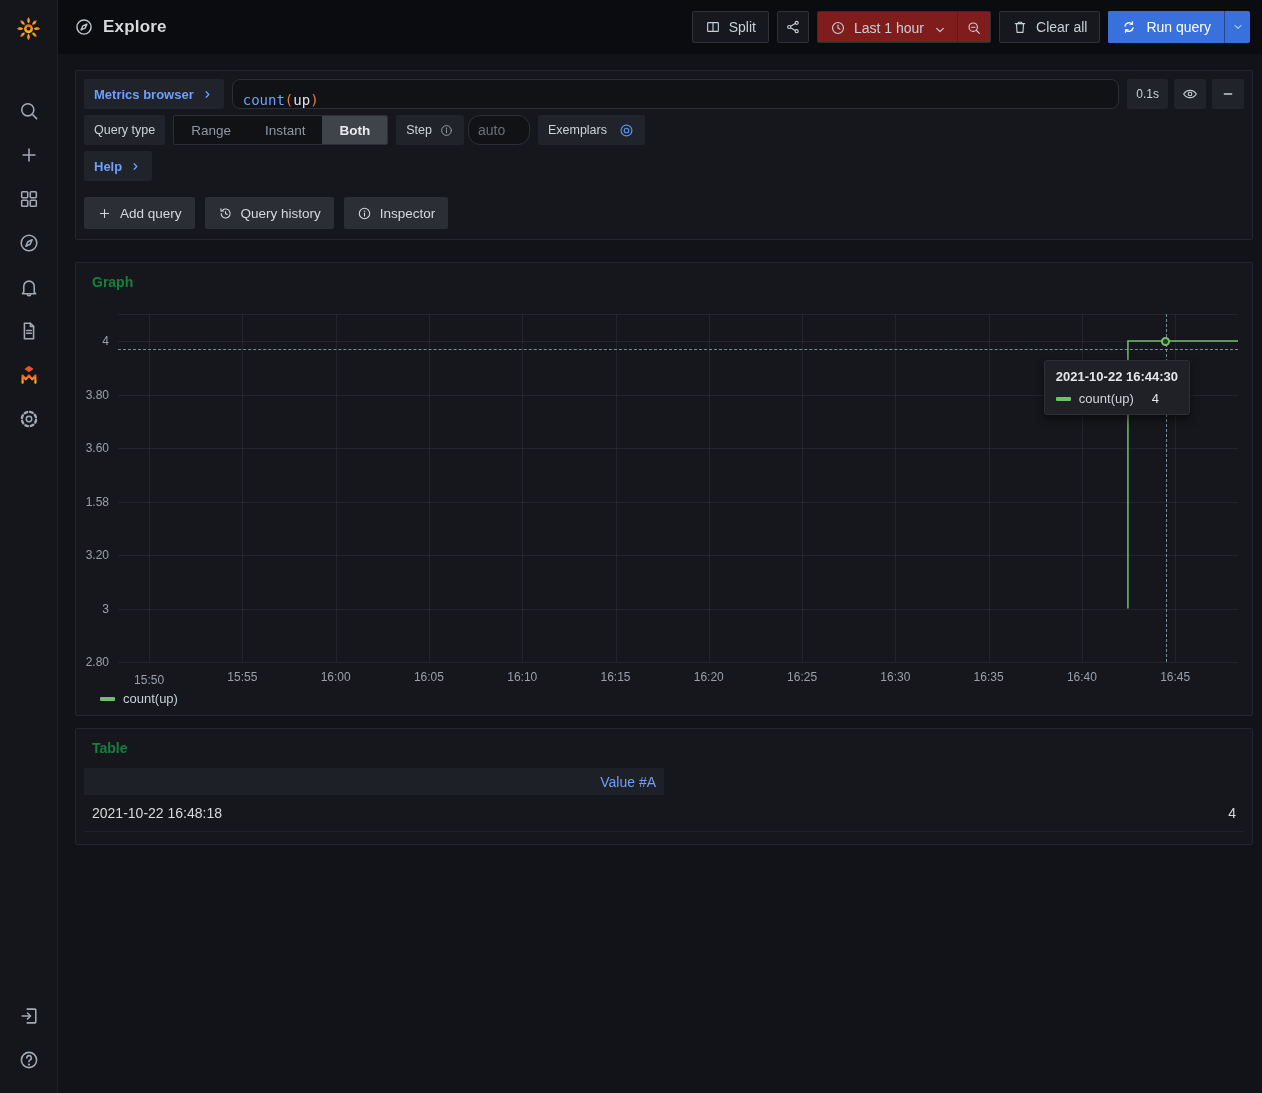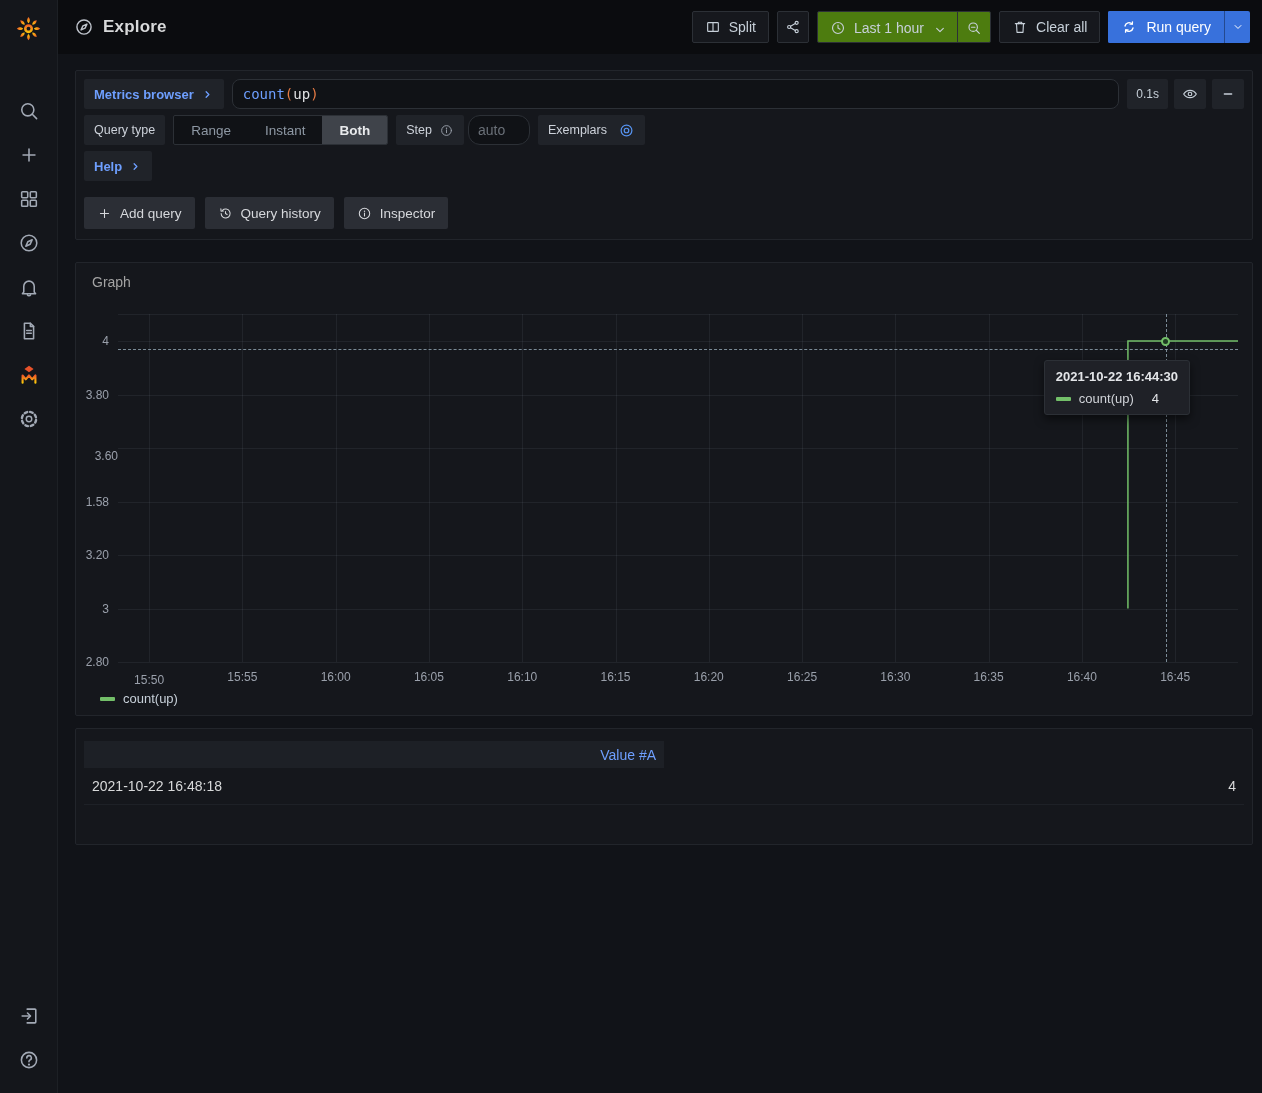--- a/index.html
+++ b/index.html
@@ -32,21 +32,21 @@
   .tenant-label { font-size:14px; font-weight:500; color:#e3e5e8; }
   .tenant .caret { margin-left:auto; width:14px; height:14px; color:#9aa0ab; }
   .tenant .caret svg { width:14px; height:14px; }
   .spacer { flex:1; }
 
   .tb-btn { height:32px; border:1px solid #2c3036; border-radius:2px; background:#16181d; color:#c7d0d9;
             display:flex; align-items:center; gap:8px; padding:0 12px; font-size:14px; font-weight:500; cursor:pointer; }
   .tb-btn .icon, .tb-btn svg { width:16px; height:16px; }
   .tb-btn.square { width:32px; padding:0; justify-content:center; }
   .tp-group, .run-group { display:flex; height:32px; border-radius:2px; overflow:hidden; }
-  .tp-group { border:1px solid #2c3036; background:#4d7c0f; }
+  .tp-group { border:1px solid #2c3036; background:#7f1d1d; }
   .tp-group .tb-btn { border:none; border-radius:0; background:transparent; }
   .tp-divider { width:1px; background:#2c3036; }
   .run-group { background:#3871dc; }
   .run-btn { height:32px; border:none; background:#3871dc; color:#ffffff; display:flex; align-items:center; gap:9px;
              padding:3px 13px; font-size:14px; font-weight:500; cursor:pointer; }
   .run-btn .icon, .run-btn svg { width:16px; height:16px; }
   .run-caret { width:26px; display:flex; align-items:center; justify-content:center; border-left:1px solid rgba(0,0,0,.35);
                color:#ffffff; cursor:pointer; }
   .run-caret svg { width:14px; height:14px; }
 
@@ -55,21 +55,21 @@
   .panel { background:#15171c; border:1px solid #22252b; border-radius:2px; }
 
   
   .query-panel { padding:8px; }
   .qrow { display:flex; align-items:center; margin-bottom:6px; }
   .chip { height:30px; background:#202329; border-radius:2px; display:flex; align-items:center; gap:7px; padding:0 10px; }
   .chip.blue { color:#6e9fff; font-size:13px; font-weight:700; cursor:pointer; }
   .chip.blue svg { width:13px; height:13px; }
   .chip.label { color:#cdd2da; font-size:12.5px; font-weight:500; }
   .q-input { flex:1; height:30px; margin-left:8px; border:1px solid #2c3036; border-radius:8px; background:#101216;
-             display:flex; align-items:center; padding:0 10px; font-family:"DejaVu Sans Mono", monospace; font-size:14px; cursor:text; }
+             display:flex; align-items:flex-end; padding:0 10px; font-family:"DejaVu Sans Mono", monospace; font-size:14px; cursor:text; }
   .tok-fn { color:#6e9fff; } .tok-paren { color:#e57a44; } .tok-arg { color:#e0e2e5; }
   .q-stat { height:30px; margin-left:8px; background:#202329; border-radius:2px; display:flex; align-items:center;
             padding:0 9px; font-size:12px; color:#c7d0d9; }
   .q-iconbtn { width:32px; height:30px; margin-left:6px; background:#202329; border-radius:2px; display:flex;
                align-items:center; justify-content:center; color:#c7d0d9; cursor:pointer; }
   .q-iconbtn svg { width:16px; height:16px; }
   .radio-group { display:flex; height:30px; margin-left:8px; border:1px solid #2c3036; border-radius:2px; background:#101216; overflow:hidden; }
   .radio-opt { padding:0 17px; display:flex; align-items:center; font-size:13.5px; color:#8e98a4; cursor:pointer; }
   .radio-opt.active { background:#3f434a; color:#e8eaec; font-weight:600; }
   .step-chip { margin-left:8px; }
@@ -79,21 +79,21 @@
   .auto-input::placeholder { color:#6a7078; }
   .exemplars-chip { margin-left:8px; gap:11px; }
   .exemplars-chip .icon { color:#5794f2; width:17px; height:17px; cursor:pointer; } .exemplars-chip svg{ width:17px; height:17px; }
   .actions-row { display:flex; gap:10px; margin-top:16px; margin-bottom:2px; }
   .action-btn { height:32px; background:#2b2e35; border:none; border-radius:2px; color:#d6d8dc; font-size:13.5px; font-weight:500;
                 display:flex; align-items:center; gap:8px; padding:0 13px; cursor:pointer; }
   .action-btn svg { width:15px; height:15px; }
 
   
   .graph-panel { margin-top:22px; height:454px; position:relative; }
-  .panel-title { font-size:14px; font-weight:400; color:#a3a3a3; padding:11px 16px 0 16px; }
+  .panel-title { font-size:14px; font-weight:700; color:#15803d; padding:11px 16px 0 16px; }
   .chart { position:absolute; left:0; top:0; width:100%; height:100%; }
   .gl-h { position:absolute; height:1px; background:rgba(204,212,224,0.07); }
   .gl-v { position:absolute; width:1px; background:rgba(204,212,224,0.07); }
   .ytick { position:absolute; font-size:12px; color:#9aa0ab; text-align:right; }
   .xtick { position:absolute; font-size:12px; color:#9aa0ab; text-align:center; width:56px; }
   .cross-v { position:absolute; width:0; border-left:1px dashed #8da0ad; opacity:.85; }
   .cross-h { position:absolute; height:0; border-top:1px dashed #8da0ad; opacity:.85; }
   .marker { position:absolute; width:9px; height:9px; border-radius:50%; background:#1f3a22; border:2px solid #73bf69; }
   .gtooltip { position:absolute; background:#1f2127; border:1px solid #2c3036; border-radius:3px; padding:8px 11px;
               box-shadow:0 4px 10px rgba(0,0,0,.55); white-space:nowrap; z-index:5; }
@@ -427,21 +427,21 @@
               <span>count(up)</span>
               <span class="tt-val">4</span>
             </div>
           </div>
         <div class="gl-h" style="left: 42px; width: 1120px; top: 51px;"></div>
             <div class="gl-h" style="left: 42px; width: 1120px; top: 78.0161px;"></div>
             <div class="ytick" style="left: 0px; width: 33px; top: 71.0161px;">4</div>
             <div class="gl-h" style="left: 42px; width: 1120px; top: 131.513px;"></div>
             <div class="ytick" style="left: 0px; width: 33px; top: 124.513px;">3.80</div>
             <div class="gl-h" style="left: 42px; width: 1120px; top: 185.011px;"></div>
-            <div class="ytick" style="left: 9px; width: 33px; top: 178.011px; margin-top: 8px;">3.60</div>
+            <div class="ytick" style="left: 0px; width: 33px; top: 178.011px;">3.60</div>
             <div class="gl-h" style="left: 42px; width: 1120px; top: 238.508px;"></div>
             <div class="ytick" style="left: 0px; width: 33px; top: 231.508px;">1.58</div>
             <div class="gl-h" style="left: 42px; width: 1120px; top: 292.005px;"></div>
             <div class="ytick" style="left: 0px; width: 33px; top: 285.005px;">3.20</div>
             <div class="gl-h" style="left: 42px; width: 1120px; top: 345.503px;"></div>
             <div class="ytick" style="left: 0px; width: 33px; top: 338.503px;">3</div>
             <div class="gl-h" style="left: 42px; width: 1120px; top: 399px;"></div>
             <div class="ytick" style="left: 0px; width: 33px; top: 392px;">2.80</div>
             <div class="gl-v" style="left: 73.0938px; top: 51px; height: 348px;"></div>
             <div class="xtick" style="left: 45.0938px; top: 410px;">15:50</div>
@@ -474,20 +474,21 @@
             </svg>
             <div class="marker" style="left: 1085.36px; top: 73.5161px; border-color: rgb(115, 191, 105);"></div>
           </div>
         <div class="legend">
           <span class="swatch"></span>
           <span>count(up)</span>
         </div>
       </section>
 
       <section class="panel table-panel">
+        <div class="panel-title" style="padding-left:8px">Table</div>
         <div class="tbl">
           <div class="tbl-head">
             <div class="cell num">Value #A</div>
           </div>
           <div class="tbl-row">
             <div class="cell">2021-10-22 16:48:18</div>
             <div class="cell num">4</div>
           </div>
         </div>
       </section>

